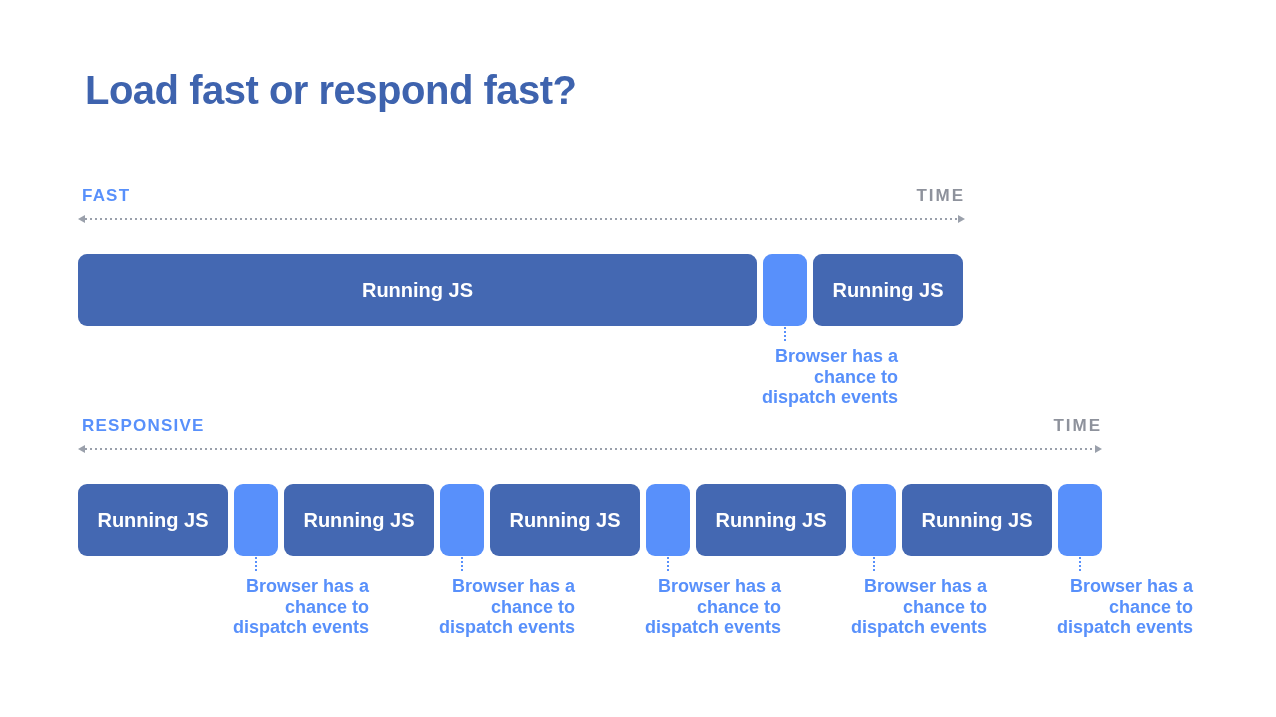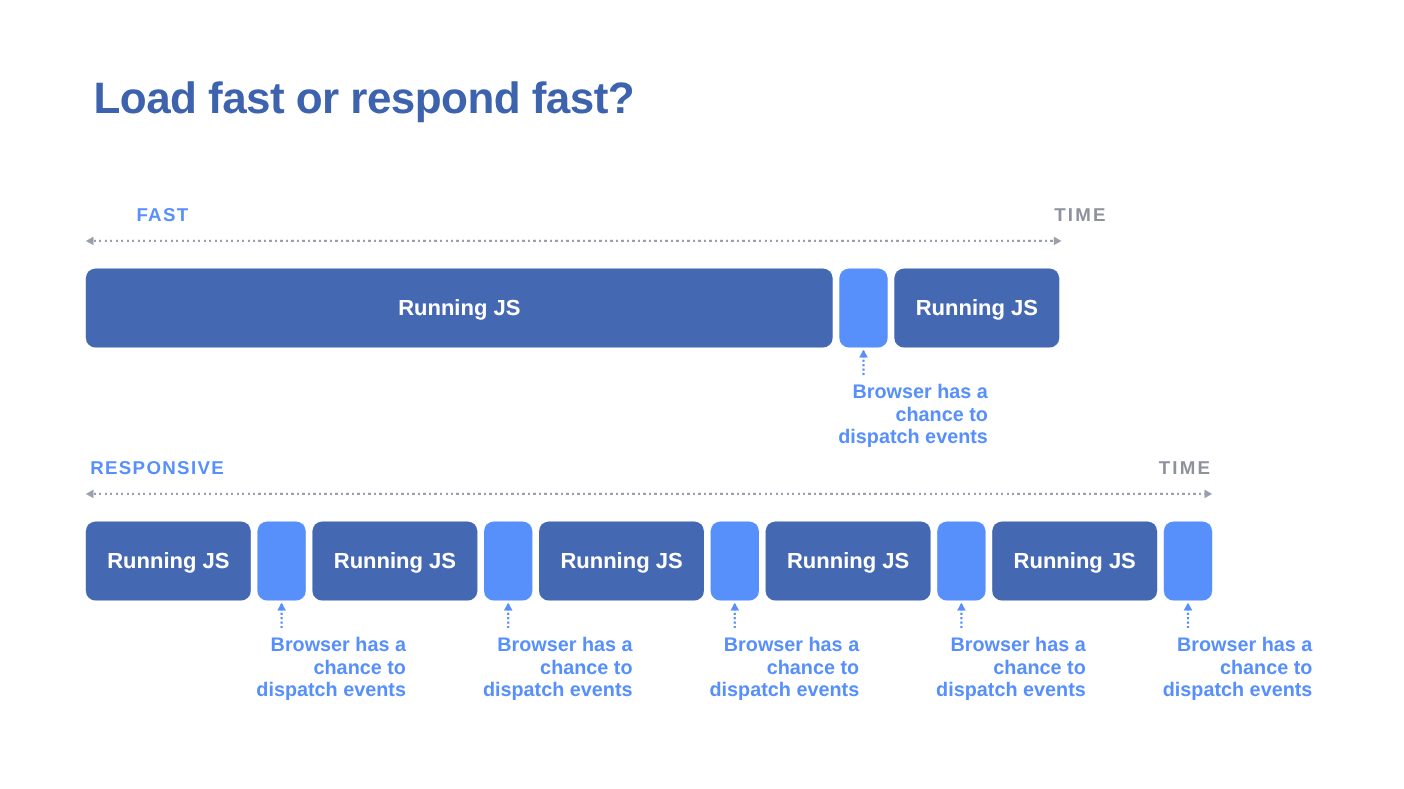--- a/index.html
+++ b/index.html
@@ -86,21 +86,21 @@
   .arrowhead.right { right: 0; border-left: 7px solid var(--axis, #9aa0ab); }
 
   .tl-bars {
     position: absolute;
     top: 56px;
     left: 0;
     height: 72px;
   }
   .seg {
     position: absolute;
-    top: 2px;
+    top: 12px;
     height: 72px;
     border-radius: 9px;
   }
   .seg.bar {
     background: var(--bar, #4468b2);
     color: var(--bartext, #ffffff);
     font-size: 20px;
     font-weight: bold;
     display: flex;
     align-items: center;
@@ -146,21 +146,21 @@
   .ann-text div { white-space: nowrap; text-align: right; }
 </style>
 </head>
 <body>
 
 <div id="slide" style="background: rgb(255, 255, 255);">
 
   <h1 class="page-title">Load fast or respond fast?</h1>
 
   <div id="timeline-fast" class="timeline">
-    <div class="tl-header" style="width: 887px; margin-left: 42px;">
+    <div class="tl-header" style="width: 887px;">
       <span class="tl-name">FAST</span>
       <span class="tl-time">TIME</span>
     </div>
     <div class="tl-axis" style="width: 887px;">
       <span class="arrowhead left"></span>
       <div class="dots"></div>
       <span class="arrowhead right"></span>
     </div>
     <div class="tl-bars">
         <div class="seg bar" style="left: 0px; width: 679px;">Running JS</div>

